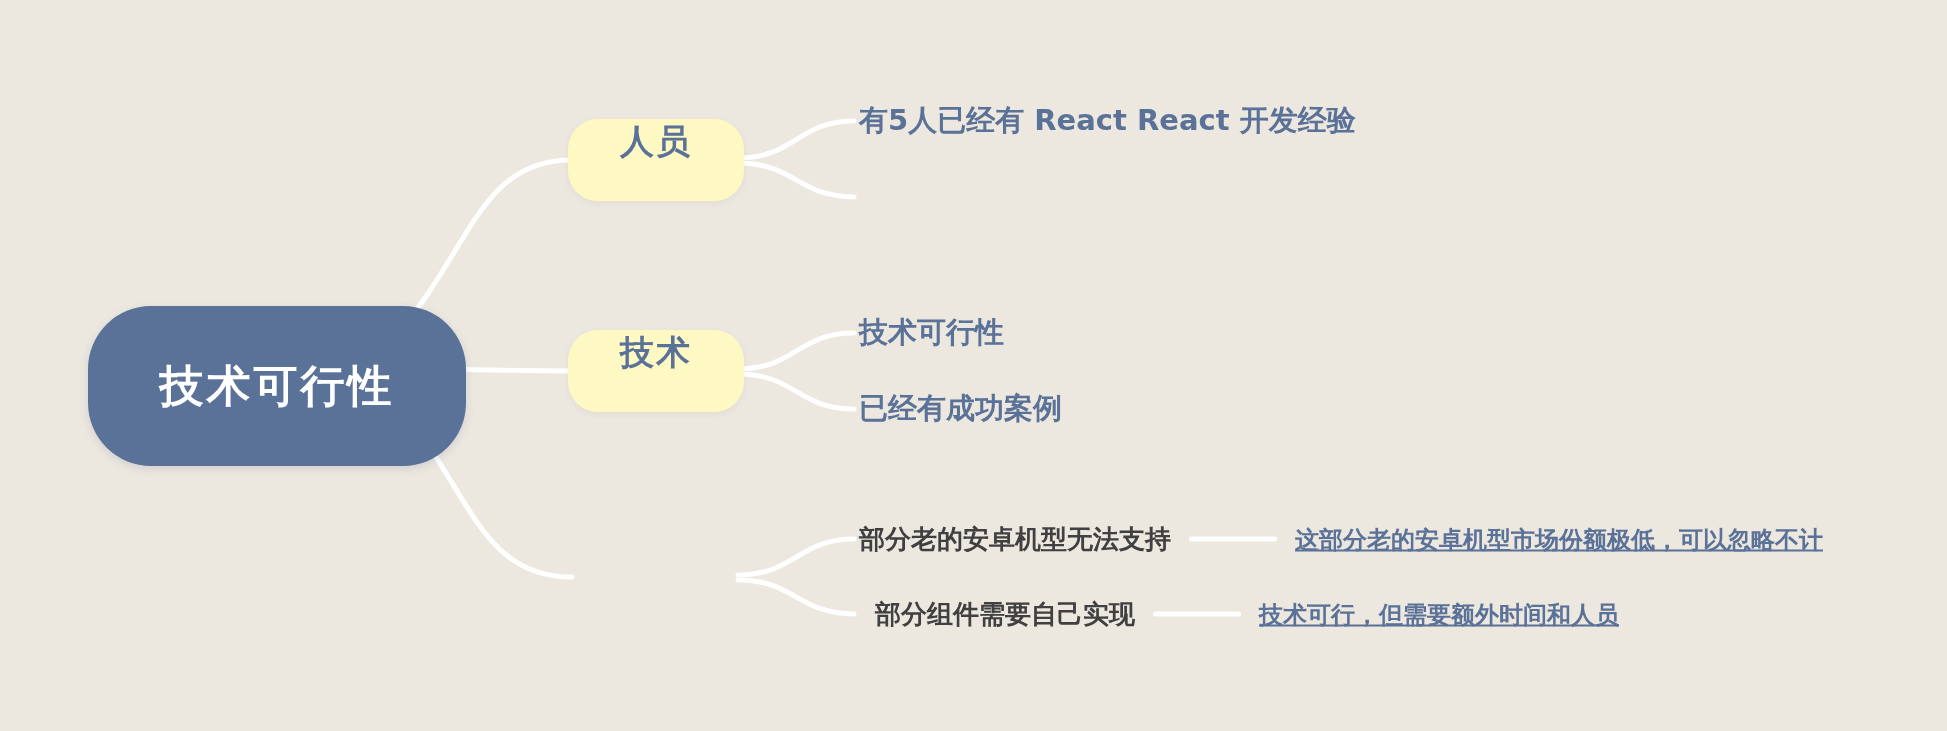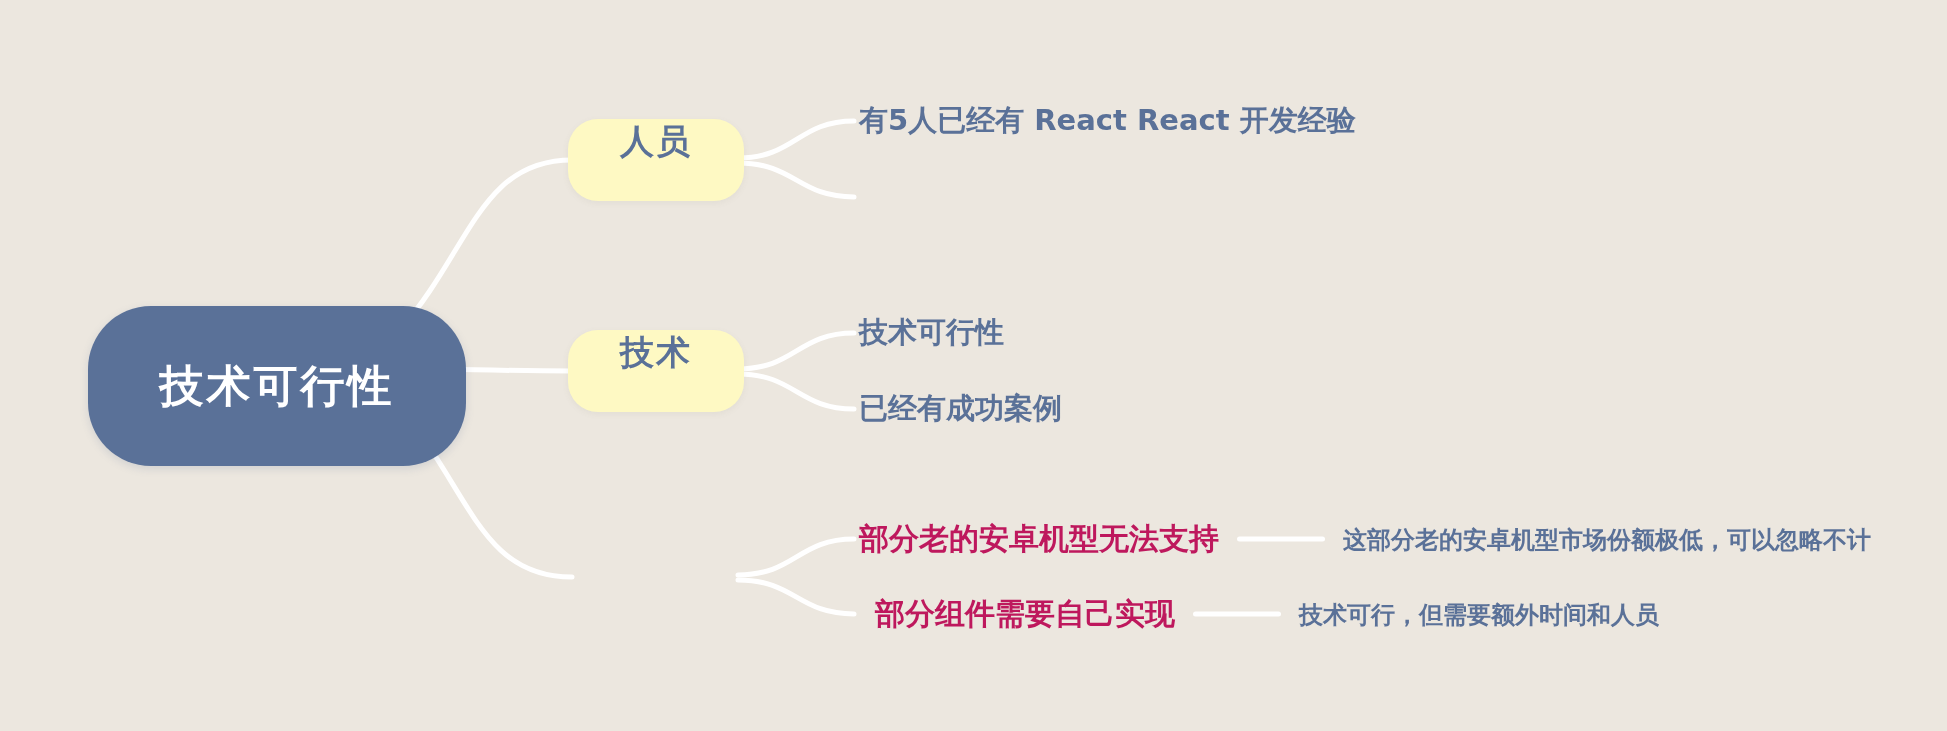--- a/index.html
+++ b/index.html
@@ -81,35 +81,36 @@
     position: absolute;
     left: 859px;
     transform: translateY(-50%);
     display: flex;
     align-items: center;
     white-space: nowrap;
   }
   .risk-row-1 { top: 539px; }
   .risk-row-2 { top: 614px; margin-left: 16px; }
   .risk-row .leaf-text {
-    color: #be185d;
-    font-size: 30px;
+    color: #404040;
+    font-size: 26px;
     font-weight: bold;
   }
   .note-line {
     width: 88px;
     height: 5px;
     background: #ffffff;
     border-radius: 3px;
     margin: 0 18px;
   }
   .note-text {
     color: #5a7198;
     font-size: 24px;
     font-weight: bold;
+    text-decoration: underline;
   }
 </style>
 </head>
 <body>
 
 <div class="canvas">
 
   <svg class="connectors" viewBox="0 0 1947 731" xmlns="http://www.w3.org/2000/svg">
 
     <path d="M 400 330 C 470 250, 480 160, 572 160"></path>

